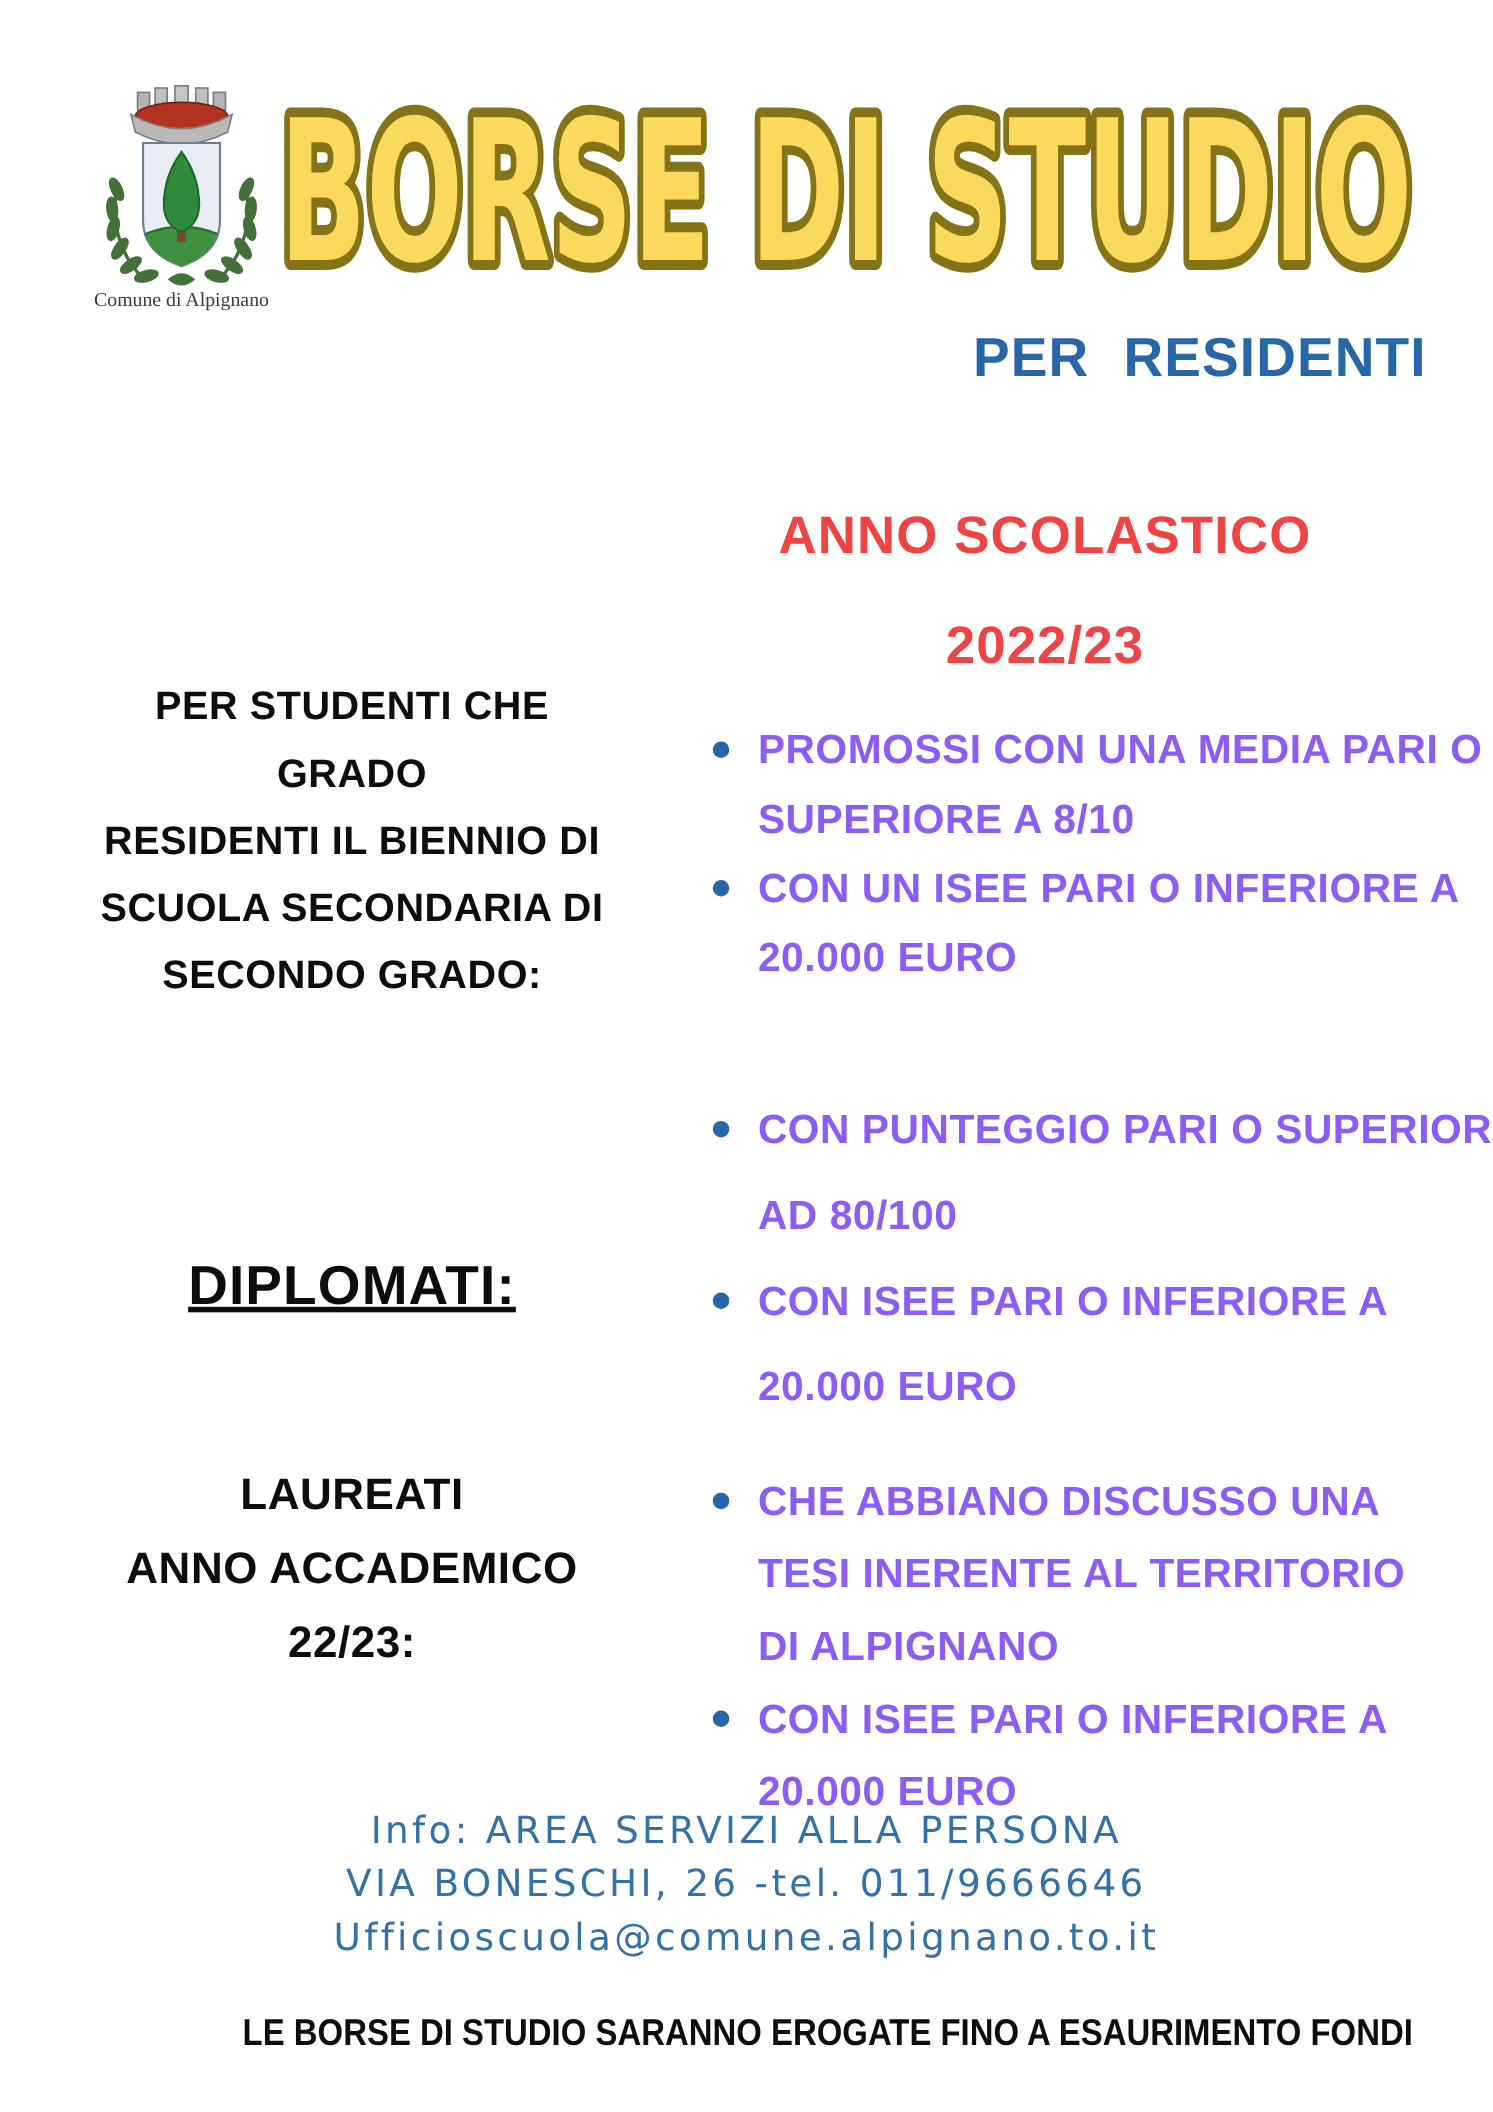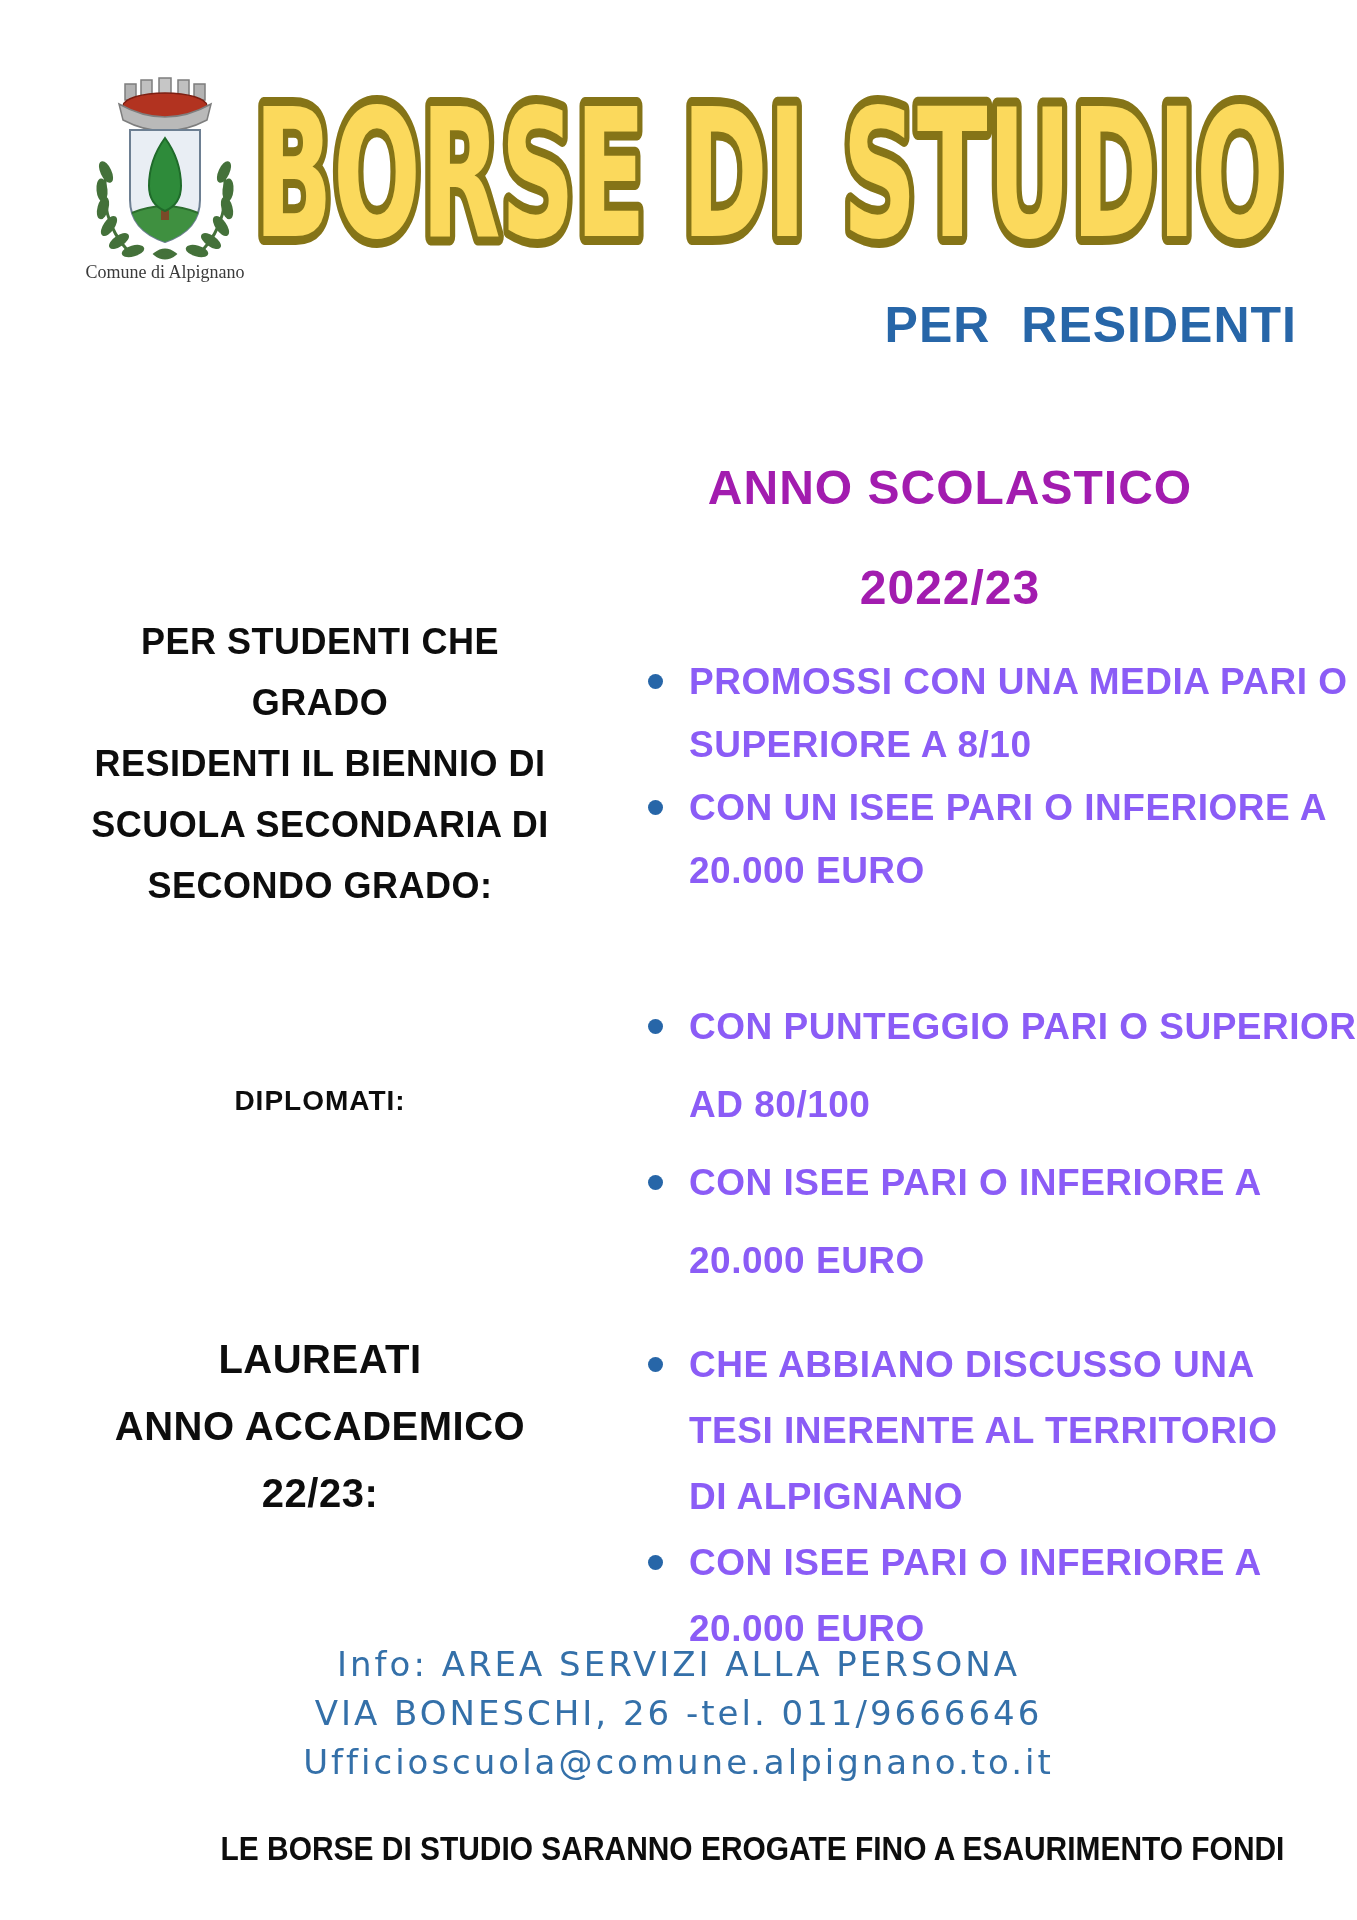--- a/index.html
+++ b/index.html
@@ -18,30 +18,30 @@
   .title-svg{left:238px;top:76px;width:1064px;height:186px;}
   .subtitle{
     right:60px;top:296px;text-align:right;
     font-size:50px;font-weight:bold;color:#2766a8;
     letter-spacing:1px;word-spacing:16px;
   }
 
   
   .school-year{
     left:650px;top:438px;width:600px;text-align:center;
-    font-size:48px;font-weight:bold;color:#a21caf;line-height:100px;
+    font-size:48px;font-weight:bold;color:#ef4444;line-height:100px;
     letter-spacing:1px;
   }
 
   
   .heading{
     left:70px;width:500px;text-align:center;color:#0d0d0d;font-weight:bold;
   }
   .heading-1{top:611px;font-size:36px;line-height:61px;letter-spacing:0.5px;}
-  .heading-2{top:1073px;font-size:28px;line-height:56px;letter-spacing:1px;}
+  .heading-2{top:1140px;font-size:50px;line-height:56px;letter-spacing:1px;text-decoration:underline;}
   .heading-3{top:1326px;font-size:40px;line-height:67px;letter-spacing:0.5px;}
 
   
   .bullets{left:648px;width:680px;color:#8b5cf6;font-weight:bold;font-size:37px;}
   .bullets-1{top:650px;}
   .bullets-2{top:988px;}
   .bullets-3{top:1332px;}
   .bullet-item{display:flex;align-items:flex-start;}
   .bullet-dot{
     width:15px;height:15px;border-radius:50%;background:#2766a8;

